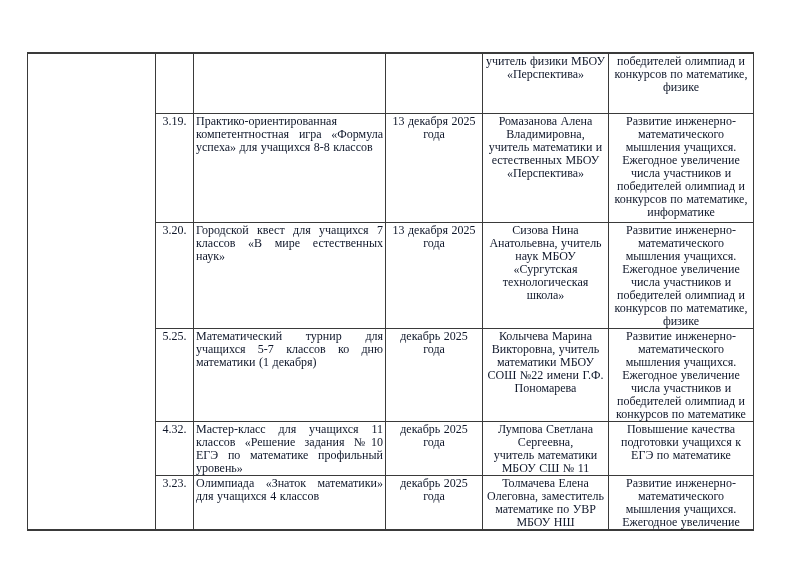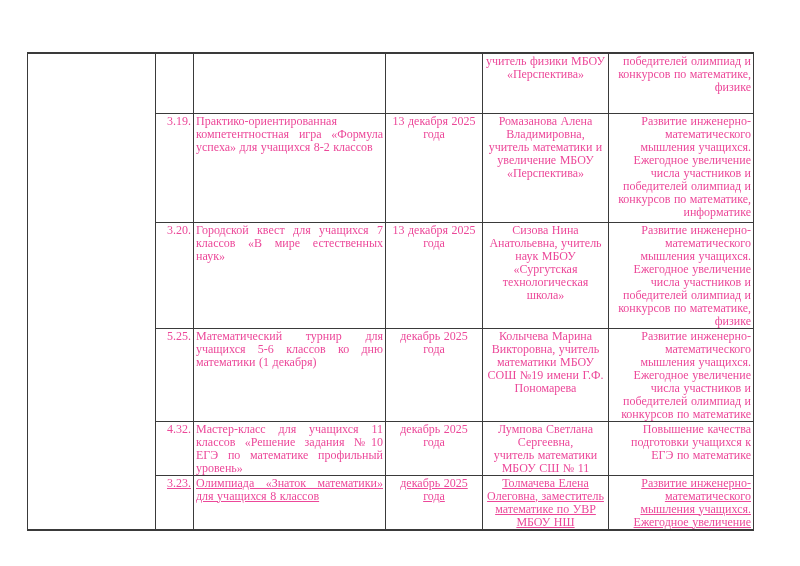--- a/index.html
+++ b/index.html
@@ -7,21 +7,21 @@
     padding: 0;
     background: #ffffff;
   }
   .page {
     position: relative;
     width: 800px;
     height: 566px;
     background: #ffffff;
     overflow: hidden;
     font-family: "Liberation Serif", "DejaVu Serif", serif;
-    color: #ec4899;
+    color: #0f172a;
   }
   table.plan {
     position: absolute;
     left: 27px;
     top: 52px;
     width: 726px;
     table-layout: fixed;
     border-collapse: collapse;
     border: 1px solid #3a3a3a;
     border-top-width: 2px;
@@ -31,31 +31,31 @@
   }
   table.plan td {
     border: 1px solid #3a3a3a;
     vertical-align: top;
     padding: 1px 2px 0 2px;
     white-space: pre-line;
     overflow: hidden;
     word-spacing: 0.5px;
   }
   td.col-section { }
-  td.col-number  { text-align: right; }
+  td.col-number  { text-align: center; }
   td.col-event   { text-align: justify; padding: 1px 5px 0 4px; }
   td.col-date    { text-align: center; }
   td.col-resp    { text-align: center; }
-  td.col-result  { text-align: right; }
+  td.col-result  { text-align: center; }
   tr.r0 { height: 60px; }
   tr.r1 { height: 109px; }
   tr.r2 { height: 103px; }
   tr.r3 { height: 93px; }
   tr.r4 { height: 52px; }
-  tr.r5 { height: 52px; text-decoration: underline; }
+  tr.r5 { height: 52px; }
 </style>
 </head>
 <body>
 
 <div class="page">
   <table class="plan">
     <colgroup>
       <col style="width:128px">
       <col style="width:38px">
       <col style="width:192px">
@@ -70,27 +70,27 @@
         <td class="col-event"></td>
         <td class="col-date"></td>
         <td class="col-resp">учитель физики МБОУ
 «Перспектива»</td>
         <td class="col-result">победителей олимпиад и
 конкурсов по математике,
 физике</td>
       </tr>
       <tr class="r1">
         <td class="col-number">3.19.</td>
-        <td class="col-event">Практико-ориентированная компетентностная игра «Формула успеха» для учащихся 8-2 классов</td>
+        <td class="col-event">Практико-ориентированная компетентностная игра «Формула успеха» для учащихся 8-8 классов</td>
         <td class="col-date">13 декабря 2025
 года</td>
         <td class="col-resp">Ромазанова Алена
 Владимировна,
 учитель математики и
-увеличение МБОУ
+естественных МБОУ
 «Перспектива»</td>
         <td class="col-result">Развитие инженерно-
 математического
 мышления учащихся.
 Ежегодное увеличение
 числа участников и
 победителей олимпиад и
 конкурсов по математике,
 информатике</td>
       </tr>
@@ -109,27 +109,27 @@
 математического
 мышления учащихся.
 Ежегодное увеличение
 числа участников и
 победителей олимпиад и
 конкурсов по математике,
 физике</td>
       </tr>
       <tr class="r3">
         <td class="col-number">5.25.</td>
-        <td class="col-event">Математический турнир для учащихся 5-6 классов ко дню математики (1 декабря)</td>
+        <td class="col-event">Математический турнир для учащихся 5-7 классов ко дню математики (1 декабря)</td>
         <td class="col-date">декабрь 2025
 года</td>
         <td class="col-resp">Колычева Марина
 Викторовна, учитель
 математики МБОУ
-СОШ №19 имени Г.Ф.
+СОШ №22 имени Г.Ф.
 Пономарева</td>
         <td class="col-result">Развитие инженерно-
 математического
 мышления учащихся.
 Ежегодное увеличение
 числа участников и
 победителей олимпиад и
 конкурсов по математике</td>
       </tr>
       <tr class="r4">
@@ -140,21 +140,21 @@
         <td class="col-resp">Лумпова Светлана
 Сергеевна,
 учитель математики
 МБОУ СШ № 11</td>
         <td class="col-result">Повышение качества
 подготовки учащихся к
 ЕГЭ по математике</td>
       </tr>
       <tr class="r5">
         <td class="col-number">3.23.</td>
-        <td class="col-event">Олимпиада «Знаток математики» для учащихся 8 классов</td>
+        <td class="col-event">Олимпиада «Знаток математики» для учащихся 4 классов</td>
         <td class="col-date">декабрь 2025
 года</td>
         <td class="col-resp">Толмачева Елена
 Олеговна, заместитель
 математике по УВР
 МБОУ НШ</td>
         <td class="col-result">Развитие инженерно-
 математического
 мышления учащихся.
 Ежегодное увеличение</td>

